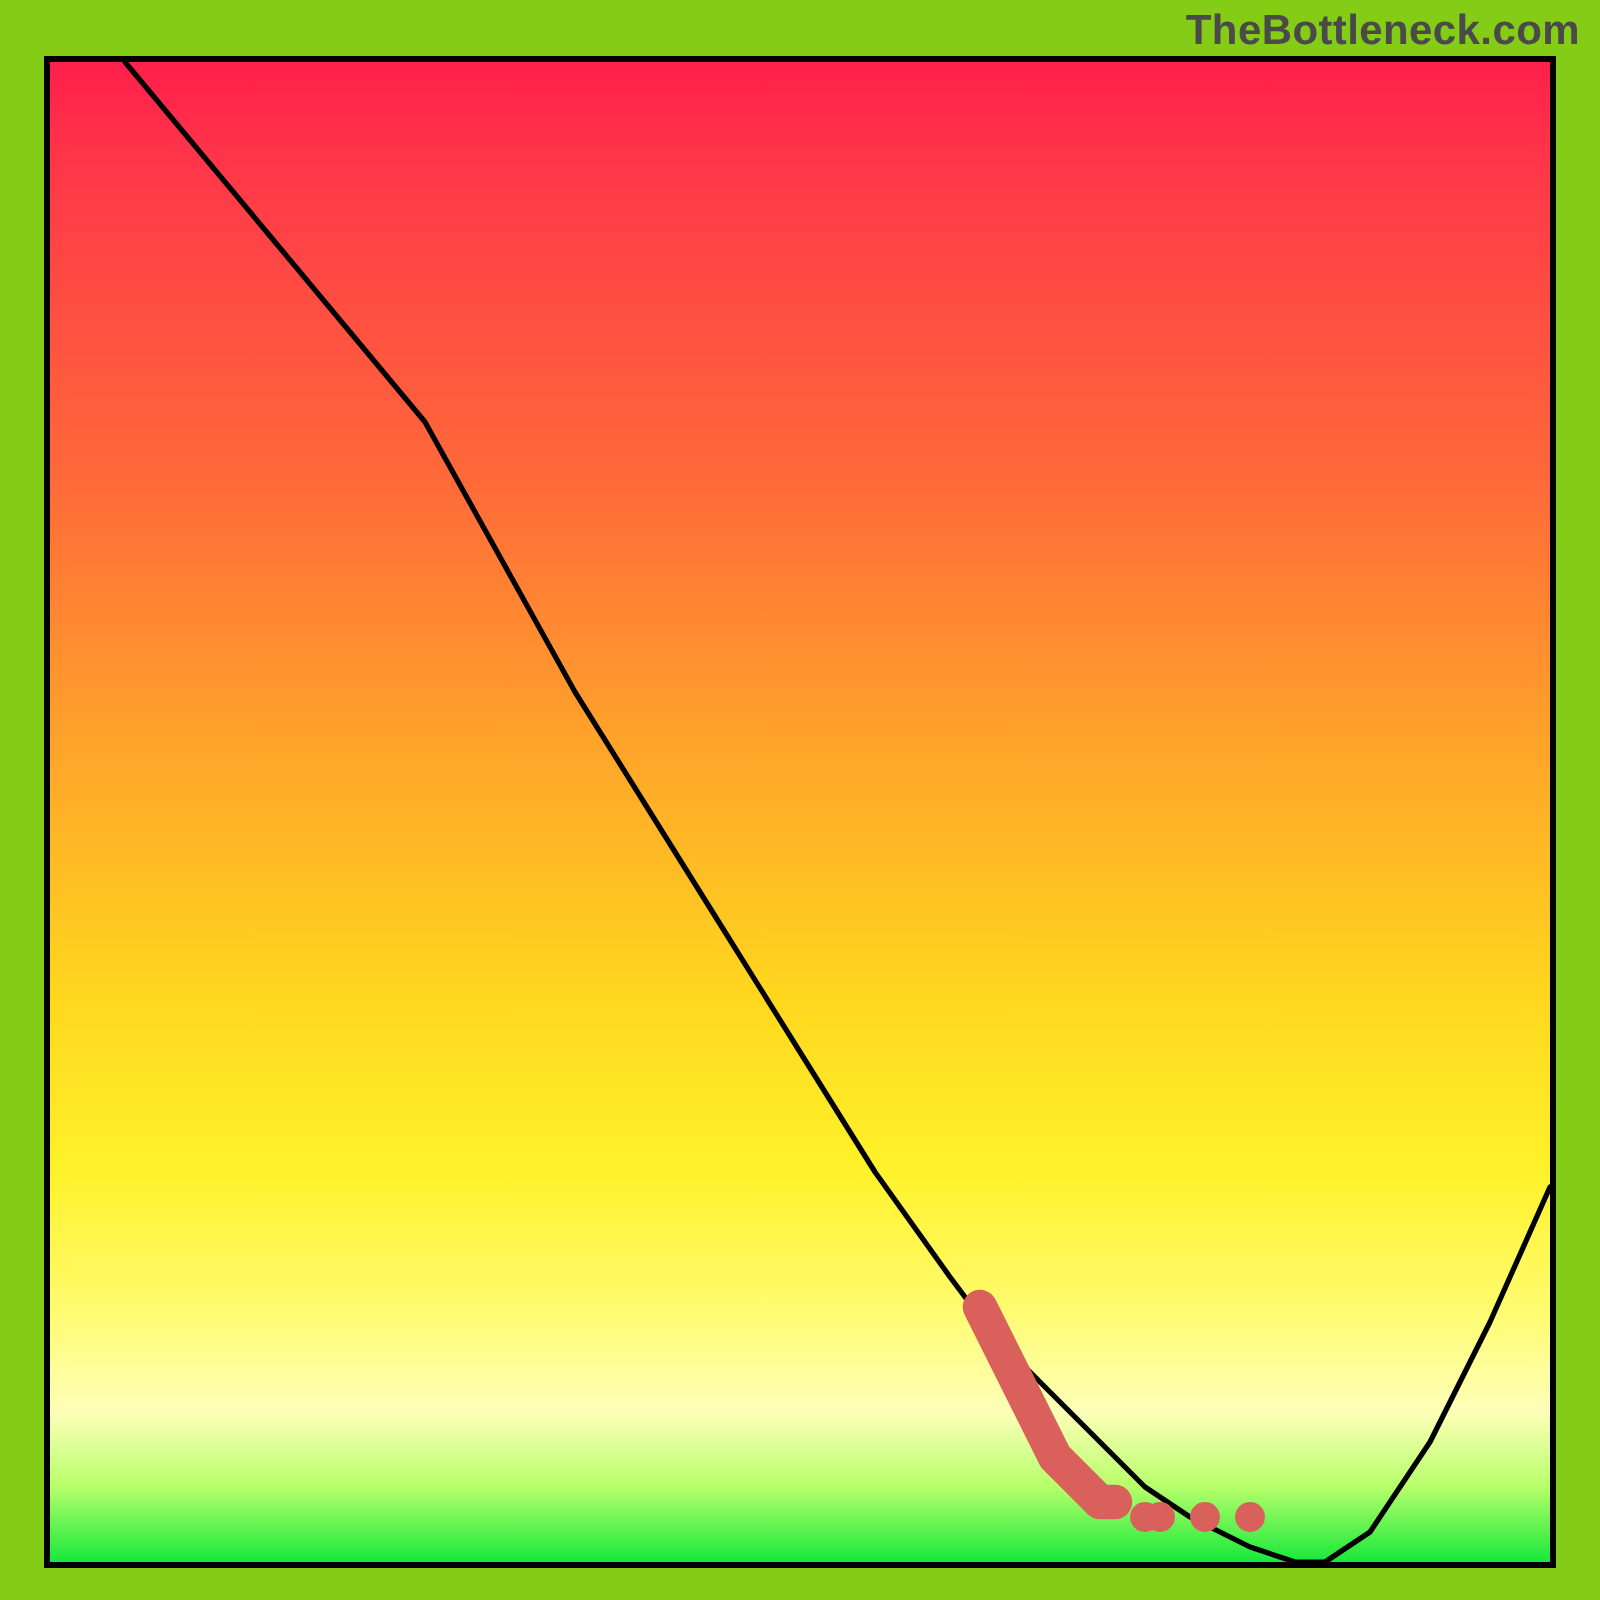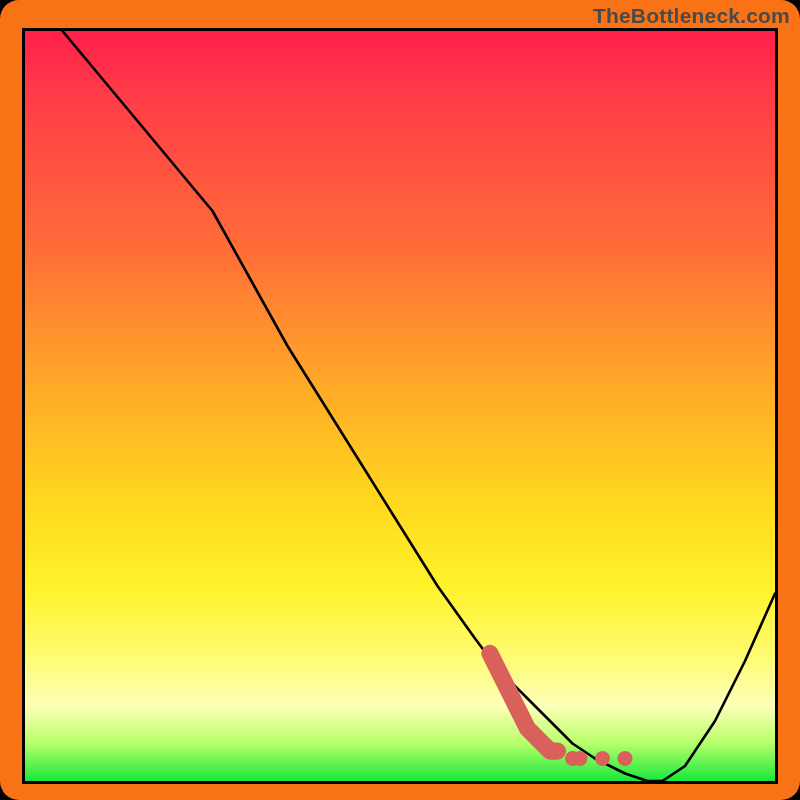--- a/index.html
+++ b/index.html
@@ -8,22 +8,21 @@
     width: 800px;
     height: 800px;
     background: #000;
     font-family: Arial, Helvetica, sans-serif;
     overflow: hidden;
   }
   .stage {
     position: relative;
     width: 800px;
     height: 800px;
-    background: #f97316;
-    border-radius: 19px;
+    background: #84cc16;
   }
   .watermark {
     position: absolute;
     top: 4px;
     right: 10px;
     color: #4a4a4a;
     font-size: 21px;
     font-weight: 600;
     letter-spacing: 0.2px;
     user-select: none;

